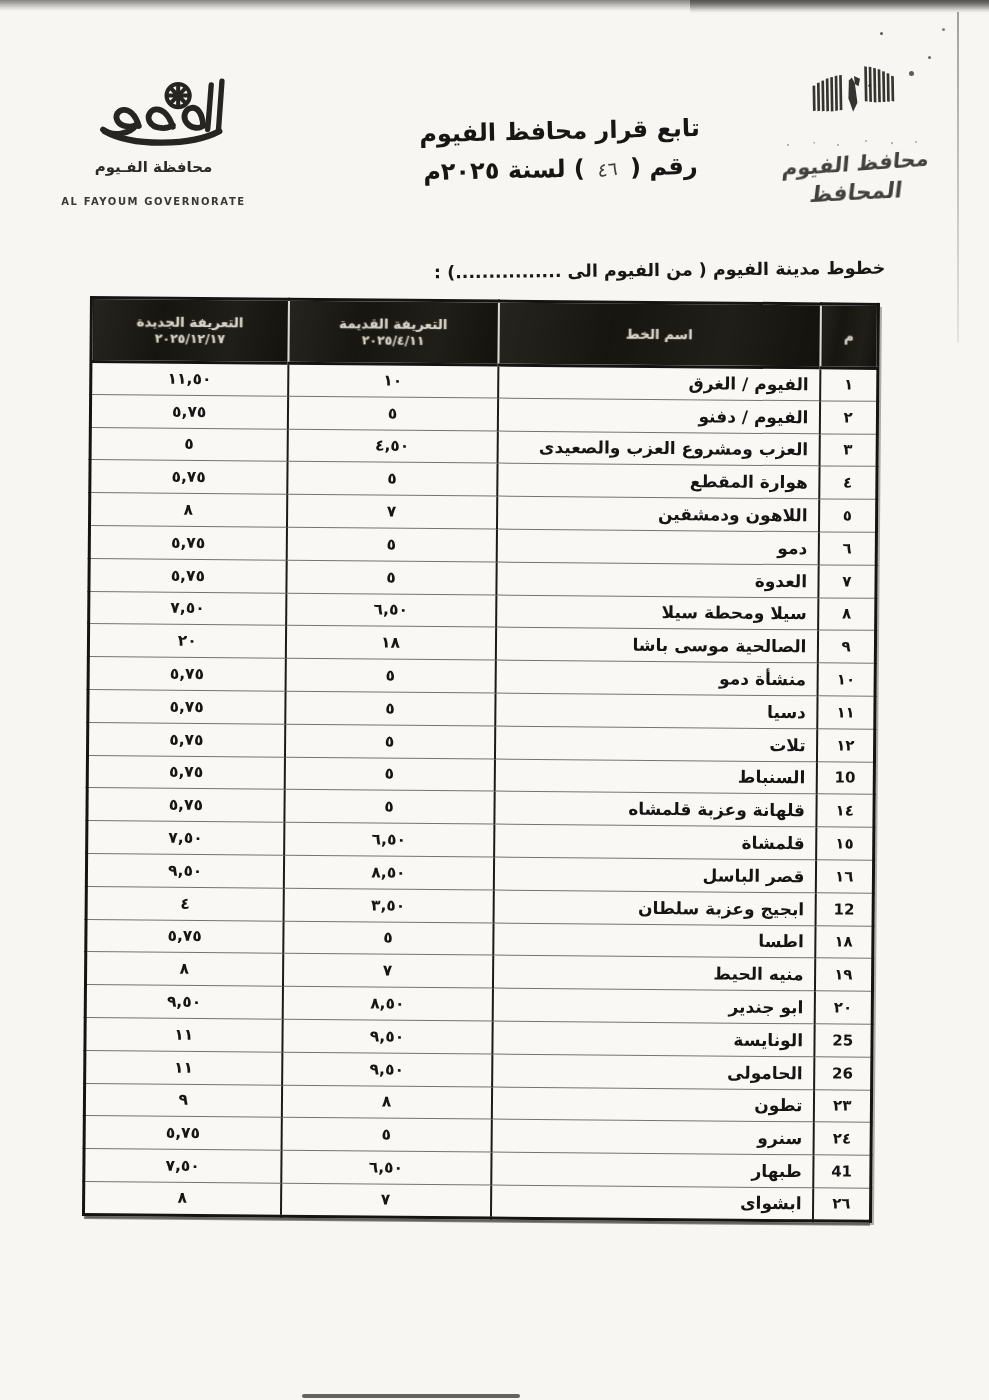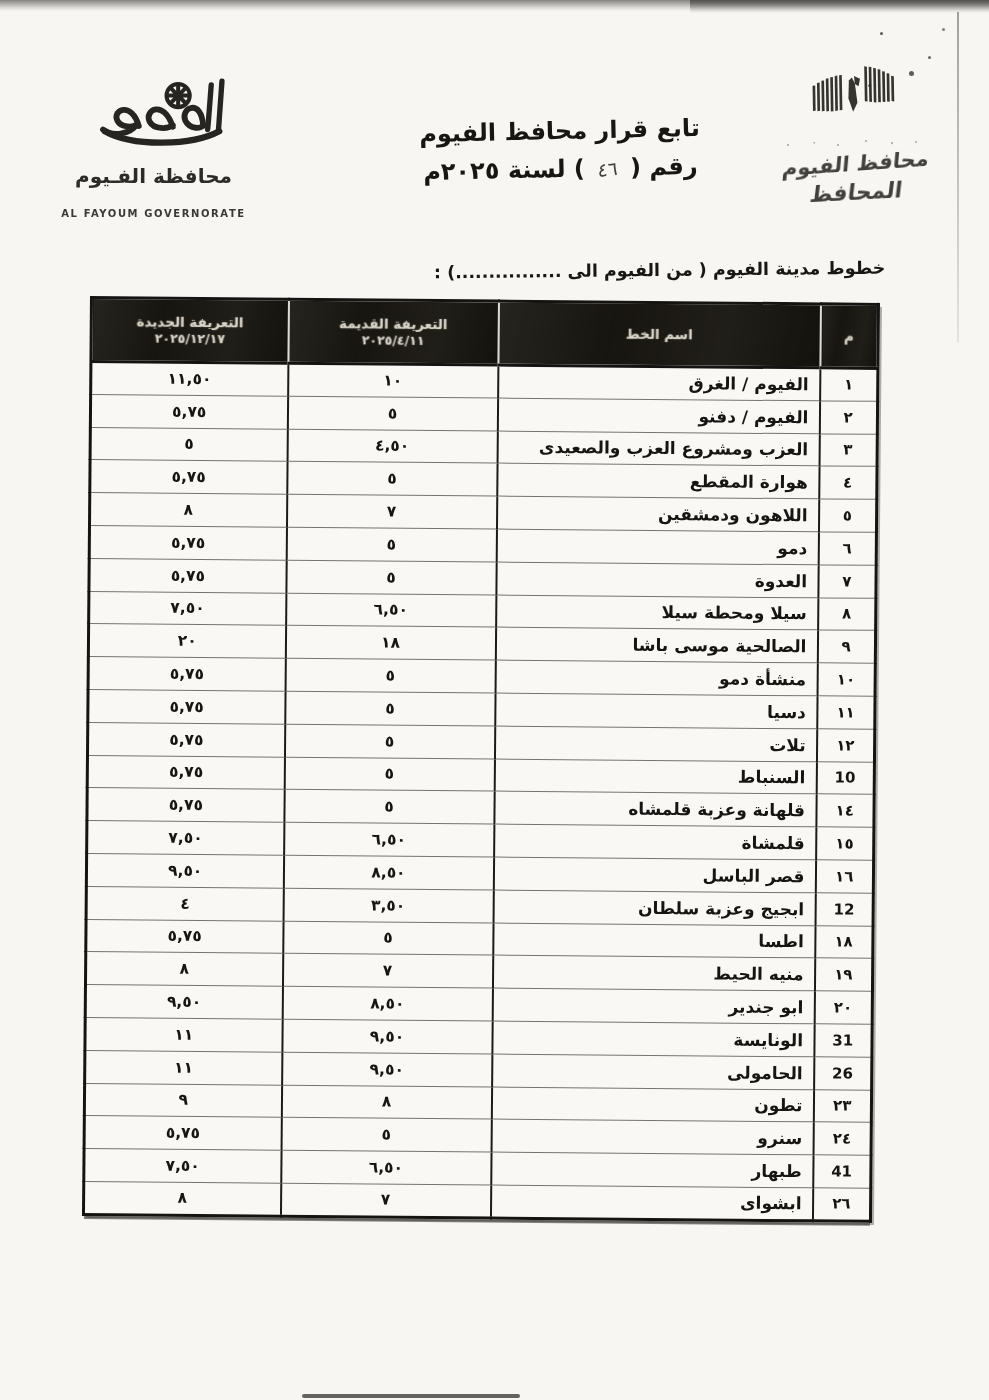--- a/index.html
+++ b/index.html
@@ -37,21 +37,21 @@
   .smudge {
     position:absolute; width:180px; height:60px; border-radius:50%;
     background:radial-gradient(ellipse at center, rgba(120,118,112,.10), transparent 70%);
   }
   
   .logo {
     position:absolute; top:70px; left:56px; width:195px;
     text-align:center; direction:rtl;
   }
   .logo-mark svg { display:block; margin:0 auto; }
-  .logo-ar { font-size:20px; font-weight:bold; color:#2c2b29; letter-spacing:2px; margin-top:8px; }
+  .logo-ar { font-size:15px; font-weight:bold; color:#2c2b29; letter-spacing:2px; margin-top:2px; }
   .logo-en { font-size:10px; font-weight:bold; color:#3a3936; letter-spacing:1.6px; margin-top:20px; direction:ltr; }
   
   .title-block {
     position:absolute; top:112px; left:350px; width:420px;
     text-align:center; transform:rotate(-1.3deg);
     color:#171614;
   }
   .title-line { font-size:24px; font-weight:bold; line-height:38px; letter-spacing:.5px; }
   .hand-number {
     display:inline-block; font-size:19px; font-weight:500; color:#44423e;
@@ -358,21 +358,21 @@
     </tr>
 
     <tr>
       <td class="c-no">٢٠</td>
       <td class="c-name">ابو جندير</td>
       <td class="c-old">٨,٥٠</td>
       <td class="c-new">٩,٥٠</td>
     </tr>
 
     <tr>
-      <td class="c-no">31</td>
+      <td class="c-no">25</td>
       <td class="c-name">الونايسة</td>
       <td class="c-old">٩,٥٠</td>
       <td class="c-new">١١</td>
     </tr>
 
     <tr>
       <td class="c-no">26</td>
       <td class="c-name">الحامولى</td>
       <td class="c-old">٩,٥٠</td>
       <td class="c-new">١١</td>

